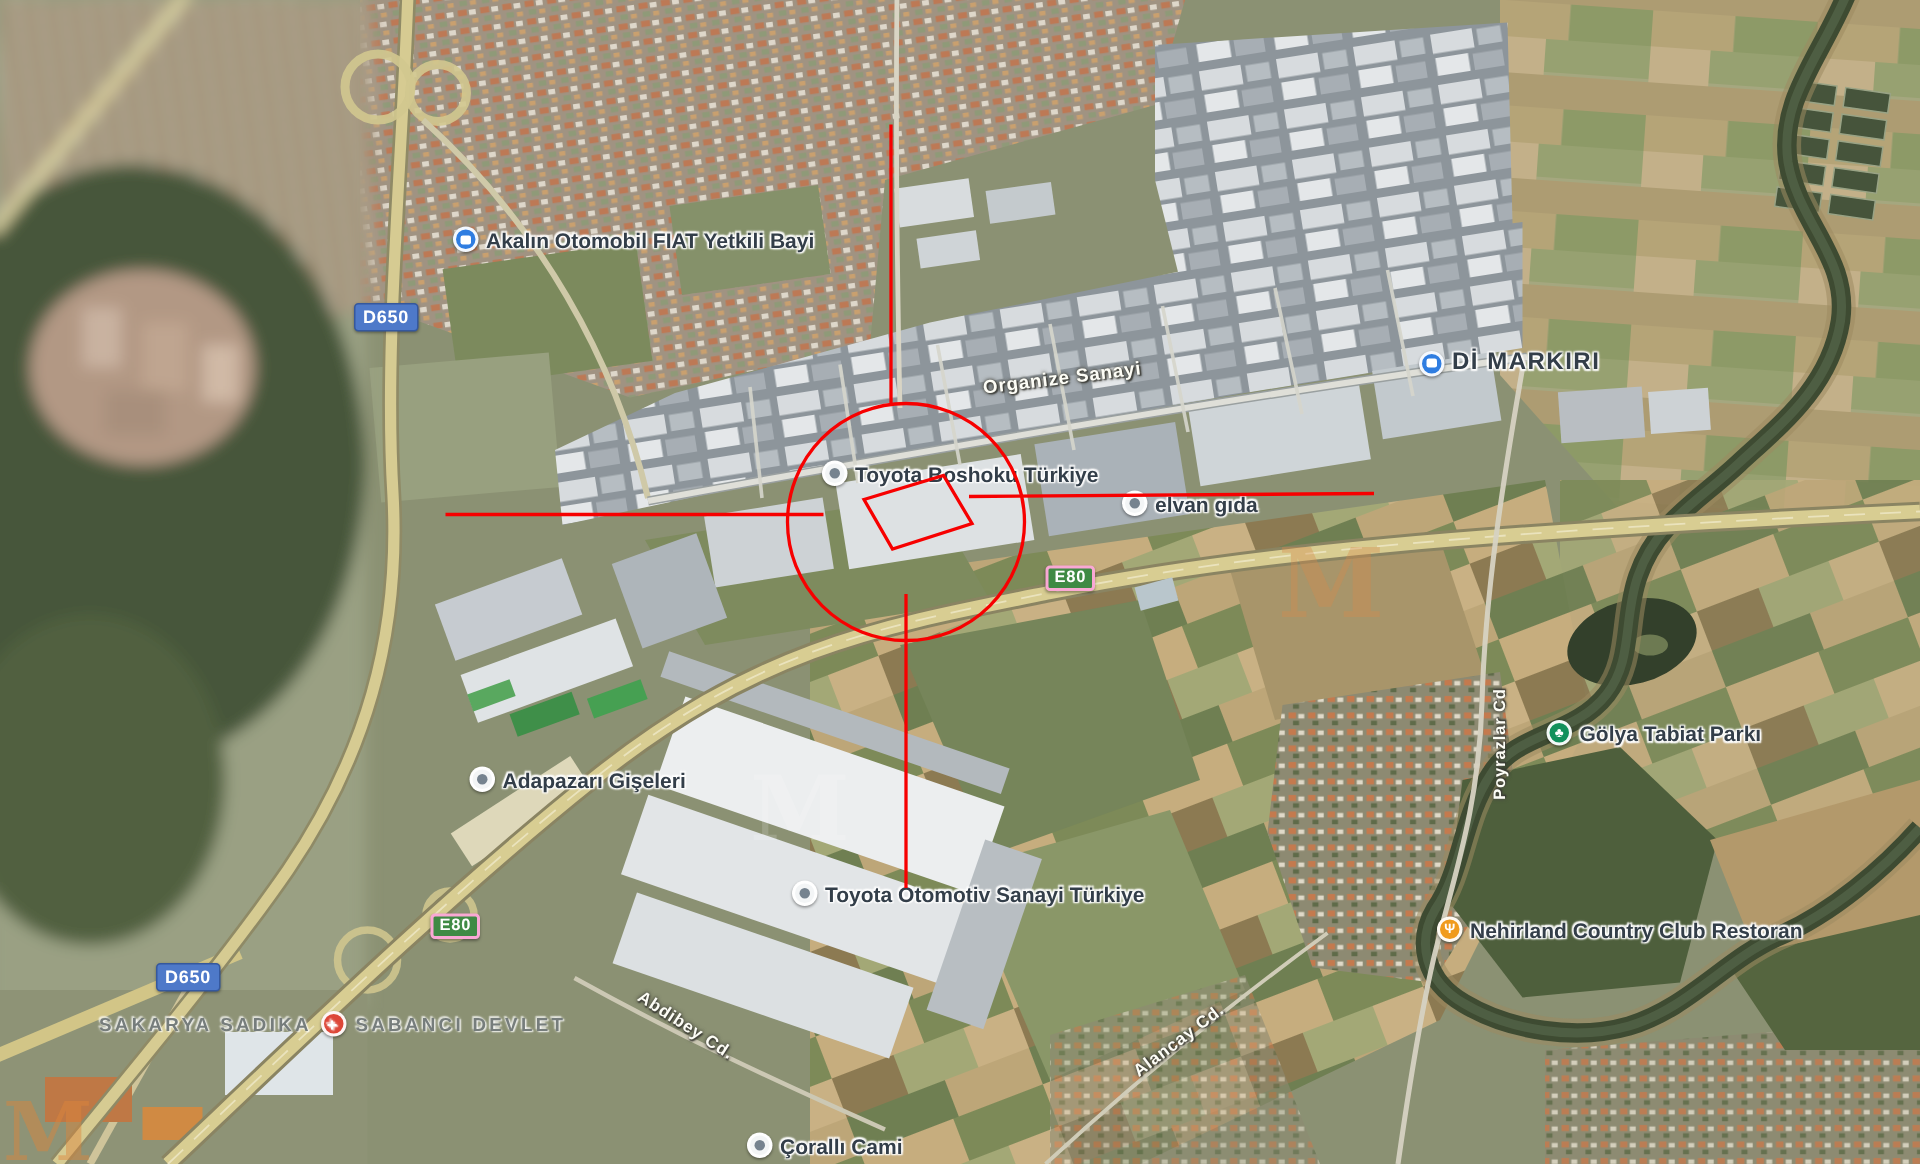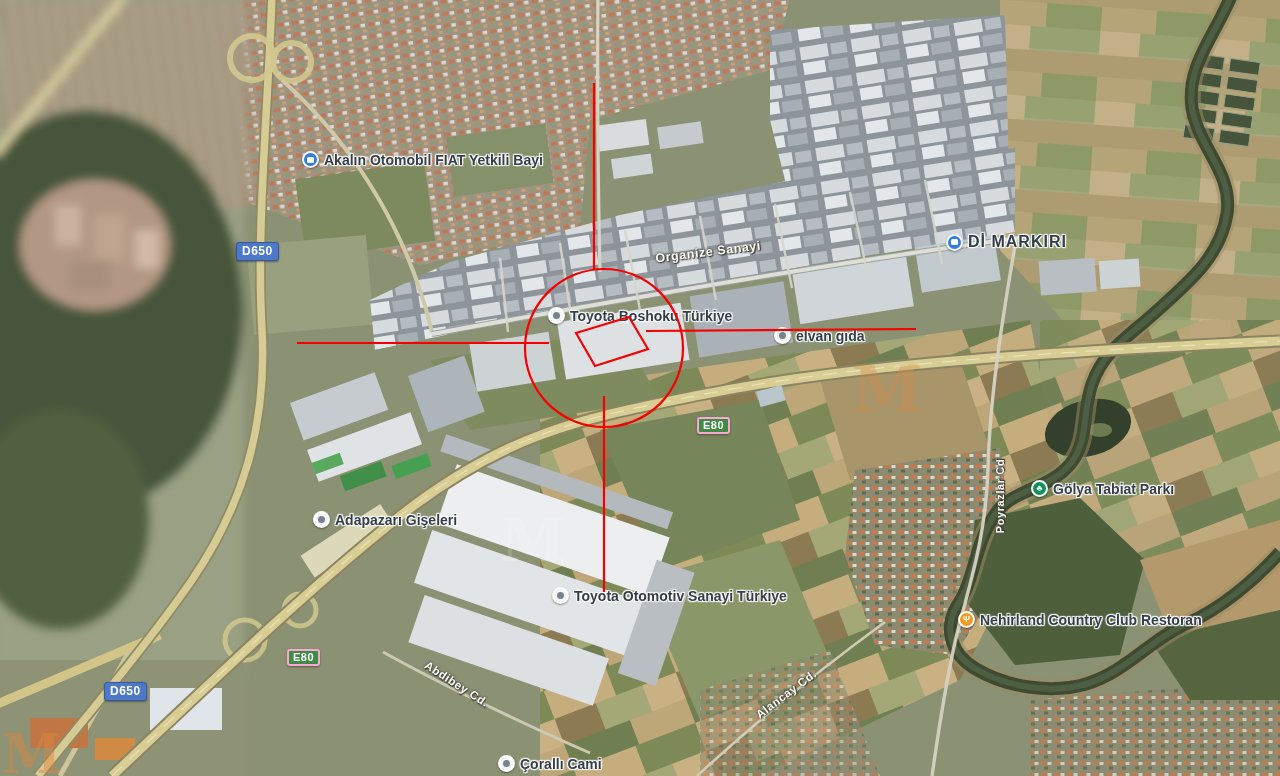--- a/index.html
+++ b/index.html
@@ -21,21 +21,21 @@
        font-size:9px;color:#fff;line-height:1;}
   .pin-blue{background:#2f7de1;}
   .pin-white{background:#f3f5f6;}
   .pin-white .dot{width:7px;height:7px;border-radius:50%;background:#76838f;}
   .pin-blue .sq{width:7px;height:6px;border-radius:1.5px;background:#fff;}
   .pin-green{background:#12915c;}
   .pin-orange{background:#f09b1d;font-weight:bold;}
   .pin-red{background:#dd4638;font-size:12px;font-weight:bold;}
 
   .badge{position:absolute;z-index:30;font-weight:bold;color:#fff;border-radius:3px;
-         padding:1px 5px 2px;font-size:12px;letter-spacing:.5px;box-shadow:0 1px 2px rgba(0,0,0,.35);margin-top:40px;}
+         padding:1px 5px 2px;font-size:12px;letter-spacing:.5px;box-shadow:0 1px 2px rgba(0,0,0,.35);}
   .badge-blue{background:#4e79c9;border:1px solid #35589e;}
   .badge-green{background:#3f8a44;border:2px solid #f9a8d4;font-size:11px;padding:0 4px 1px;}
 
   .road-label{position:absolute;z-index:29;color:#fdfdf6;font-size:12.5px;font-weight:bold;
               white-space:nowrap;letter-spacing:.6px;
               text-shadow:0 0 2px #4c4c44,0 0 3px #4c4c44,1px 1px 1px rgba(40,40,35,.9);}
   .area-label{position:absolute;z-index:30;display:flex;align-items:center;gap:6px;
               font-size:12.5px;font-weight:bold;letter-spacing:2.2px;color:#767d7c;
               text-shadow:0 0 2px rgba(255,255,255,.85),1px 1px 1px rgba(255,255,255,.8),
                           -1px -1px 1px rgba(255,255,255,.7);white-space:nowrap;}
@@ -238,40 +238,40 @@
     <span class="poi-text caps">Dİ MARKIRI</span>
   </div>
 
   <div class="poi" style="left:548px;top:307px">
     <span class="pin pin-white">
         <i class="dot"></i>
       </span>
     <span class="poi-text">Toyota Boshoku Türkiye</span>
   </div>
 
-  <div class="poi" style="left:774px;top:327px">
+  <div class="poi" style="left:748px;top:327px">
     <span class="pin pin-white">
         <i class="dot"></i>
       </span>
     <span class="poi-text">elvan gıda</span>
   </div>
 
   <div class="poi" style="left:1031px;top:480px">
     <span class="pin pin-green">♣</span>
     <span class="poi-text">Gölya Tabiat Parkı</span>
   </div>
 
   <div class="poi" style="left:313px;top:511px">
     <span class="pin pin-white">
         <i class="dot"></i>
       </span>
     <span class="poi-text">Adapazarı Gişeleri</span>
   </div>
 
-  <div class="poi" style="left:552px;top:587px">
+  <div class="poi" style="left:528px;top:587px">
     <span class="pin pin-white">
         <i class="dot"></i>
       </span>
     <span class="poi-text">Toyota Otomotiv Sanayi Türkiye</span>
   </div>
 
   <div class="poi" style="left:958px;top:611px">
     <span class="pin pin-orange">Ψ</span>
     <span class="poi-text">Nehirland Country Club Restoran</span>
   </div>
@@ -286,20 +286,25 @@
   <div class="badge badge-blue" style="left:236px;top:202px">D650</div>
   <div class="badge badge-blue" style="left:104px;top:642px">D650</div>
   <div class="badge badge-green" style="left:697px;top:377px">E80</div>
   <div class="badge badge-green" style="left:287px;top:609px">E80</div>
 
   <div class="road-label" style="left:655px;top:245px;transform:rotate(-7deg)">Organize Sanayi</div>
   <div class="road-label" style="left:420px;top:678px;transform:rotate(33deg);font-size:11.5px">Abdibey Cd.</div>
   <div class="road-label" style="left:750px;top:688px;transform:rotate(-37deg);font-size:11.5px">Alancay Cd.</div>
   <div class="road-label" style="left:955px;top:490px;width:90px;text-align:center;transform:rotate(-90deg);font-size:11px">Poyrazlar Cd</div>
 
+  <div class="area-label" style="left:66px;top:674px">
+    <span>SAKARYA SADIKA</span>
+    <span class="pin pin-red">+</span>
+    <span>SABANCI DEVLET</span>
+  </div>
 
   <svg class="anno" width="1280" height="776" viewBox="0 0 1280 776" aria-hidden="true">
     <g stroke="#f70000" stroke-width="2.2" fill="none">
       <circle cx="604" cy="348" r="79"></circle>
       <line x1="594" y1="83" x2="594" y2="269"></line>
       <line x1="297" y1="343" x2="549" y2="343"></line>
       <line x1="646" y1="331" x2="916" y2="329"></line>
       <line x1="604" y1="396" x2="604" y2="592"></line>
       <polygon points="576,333 629,317 648,349 595,366"></polygon>
     </g>

